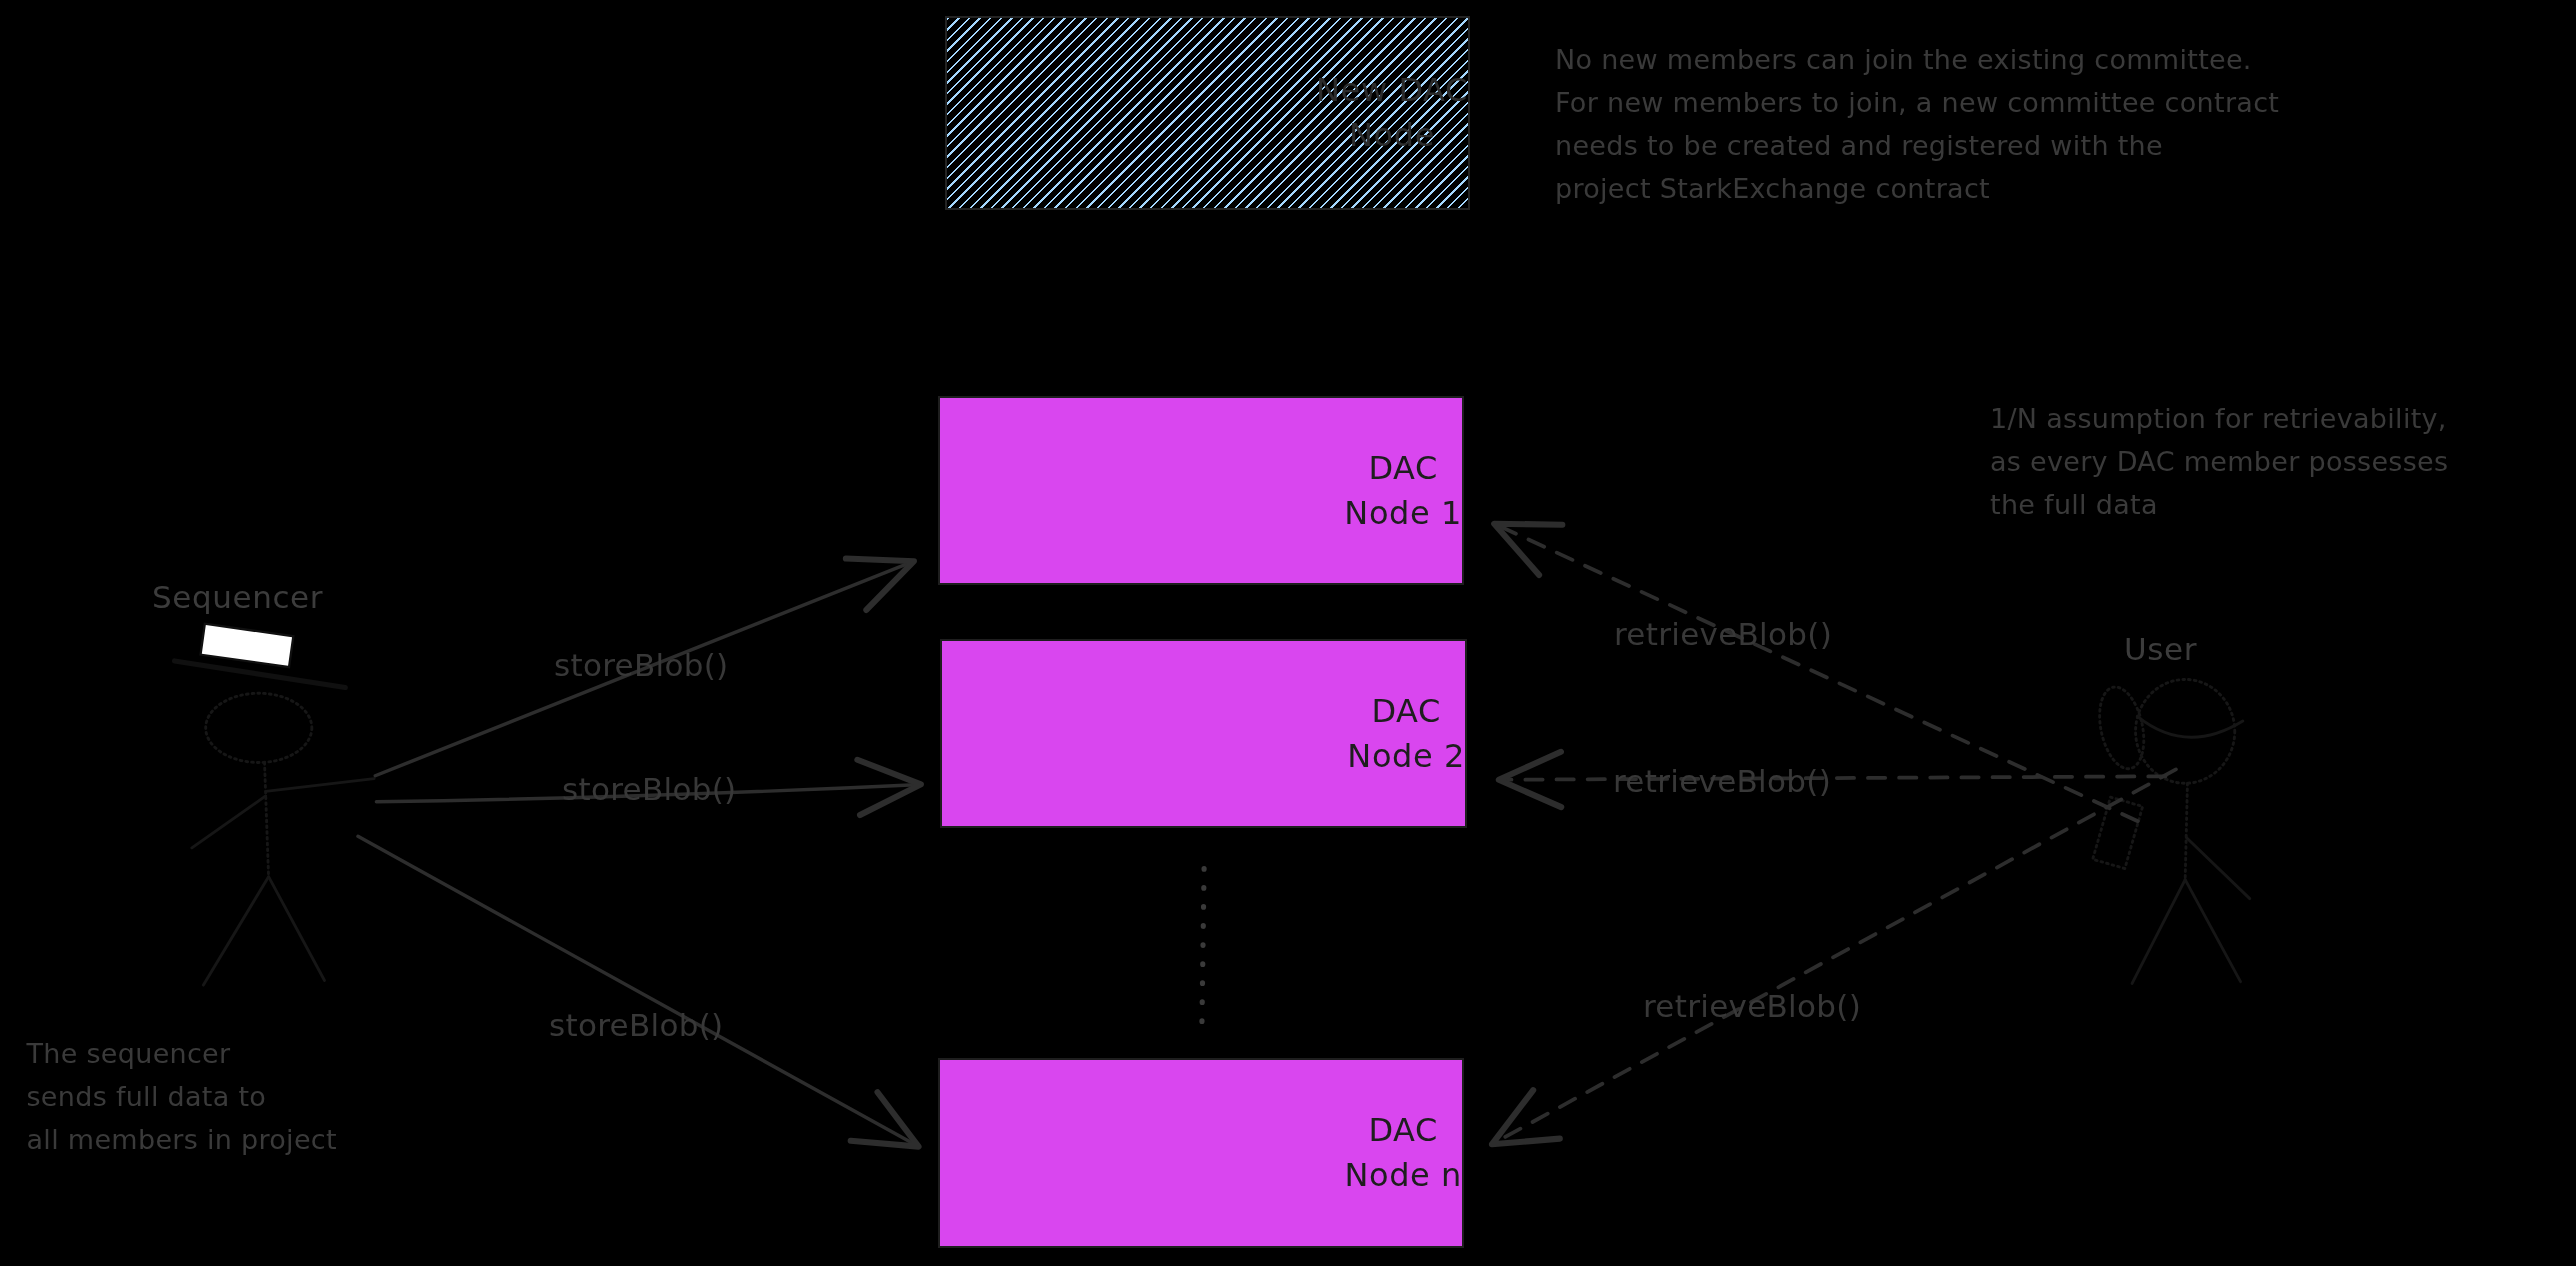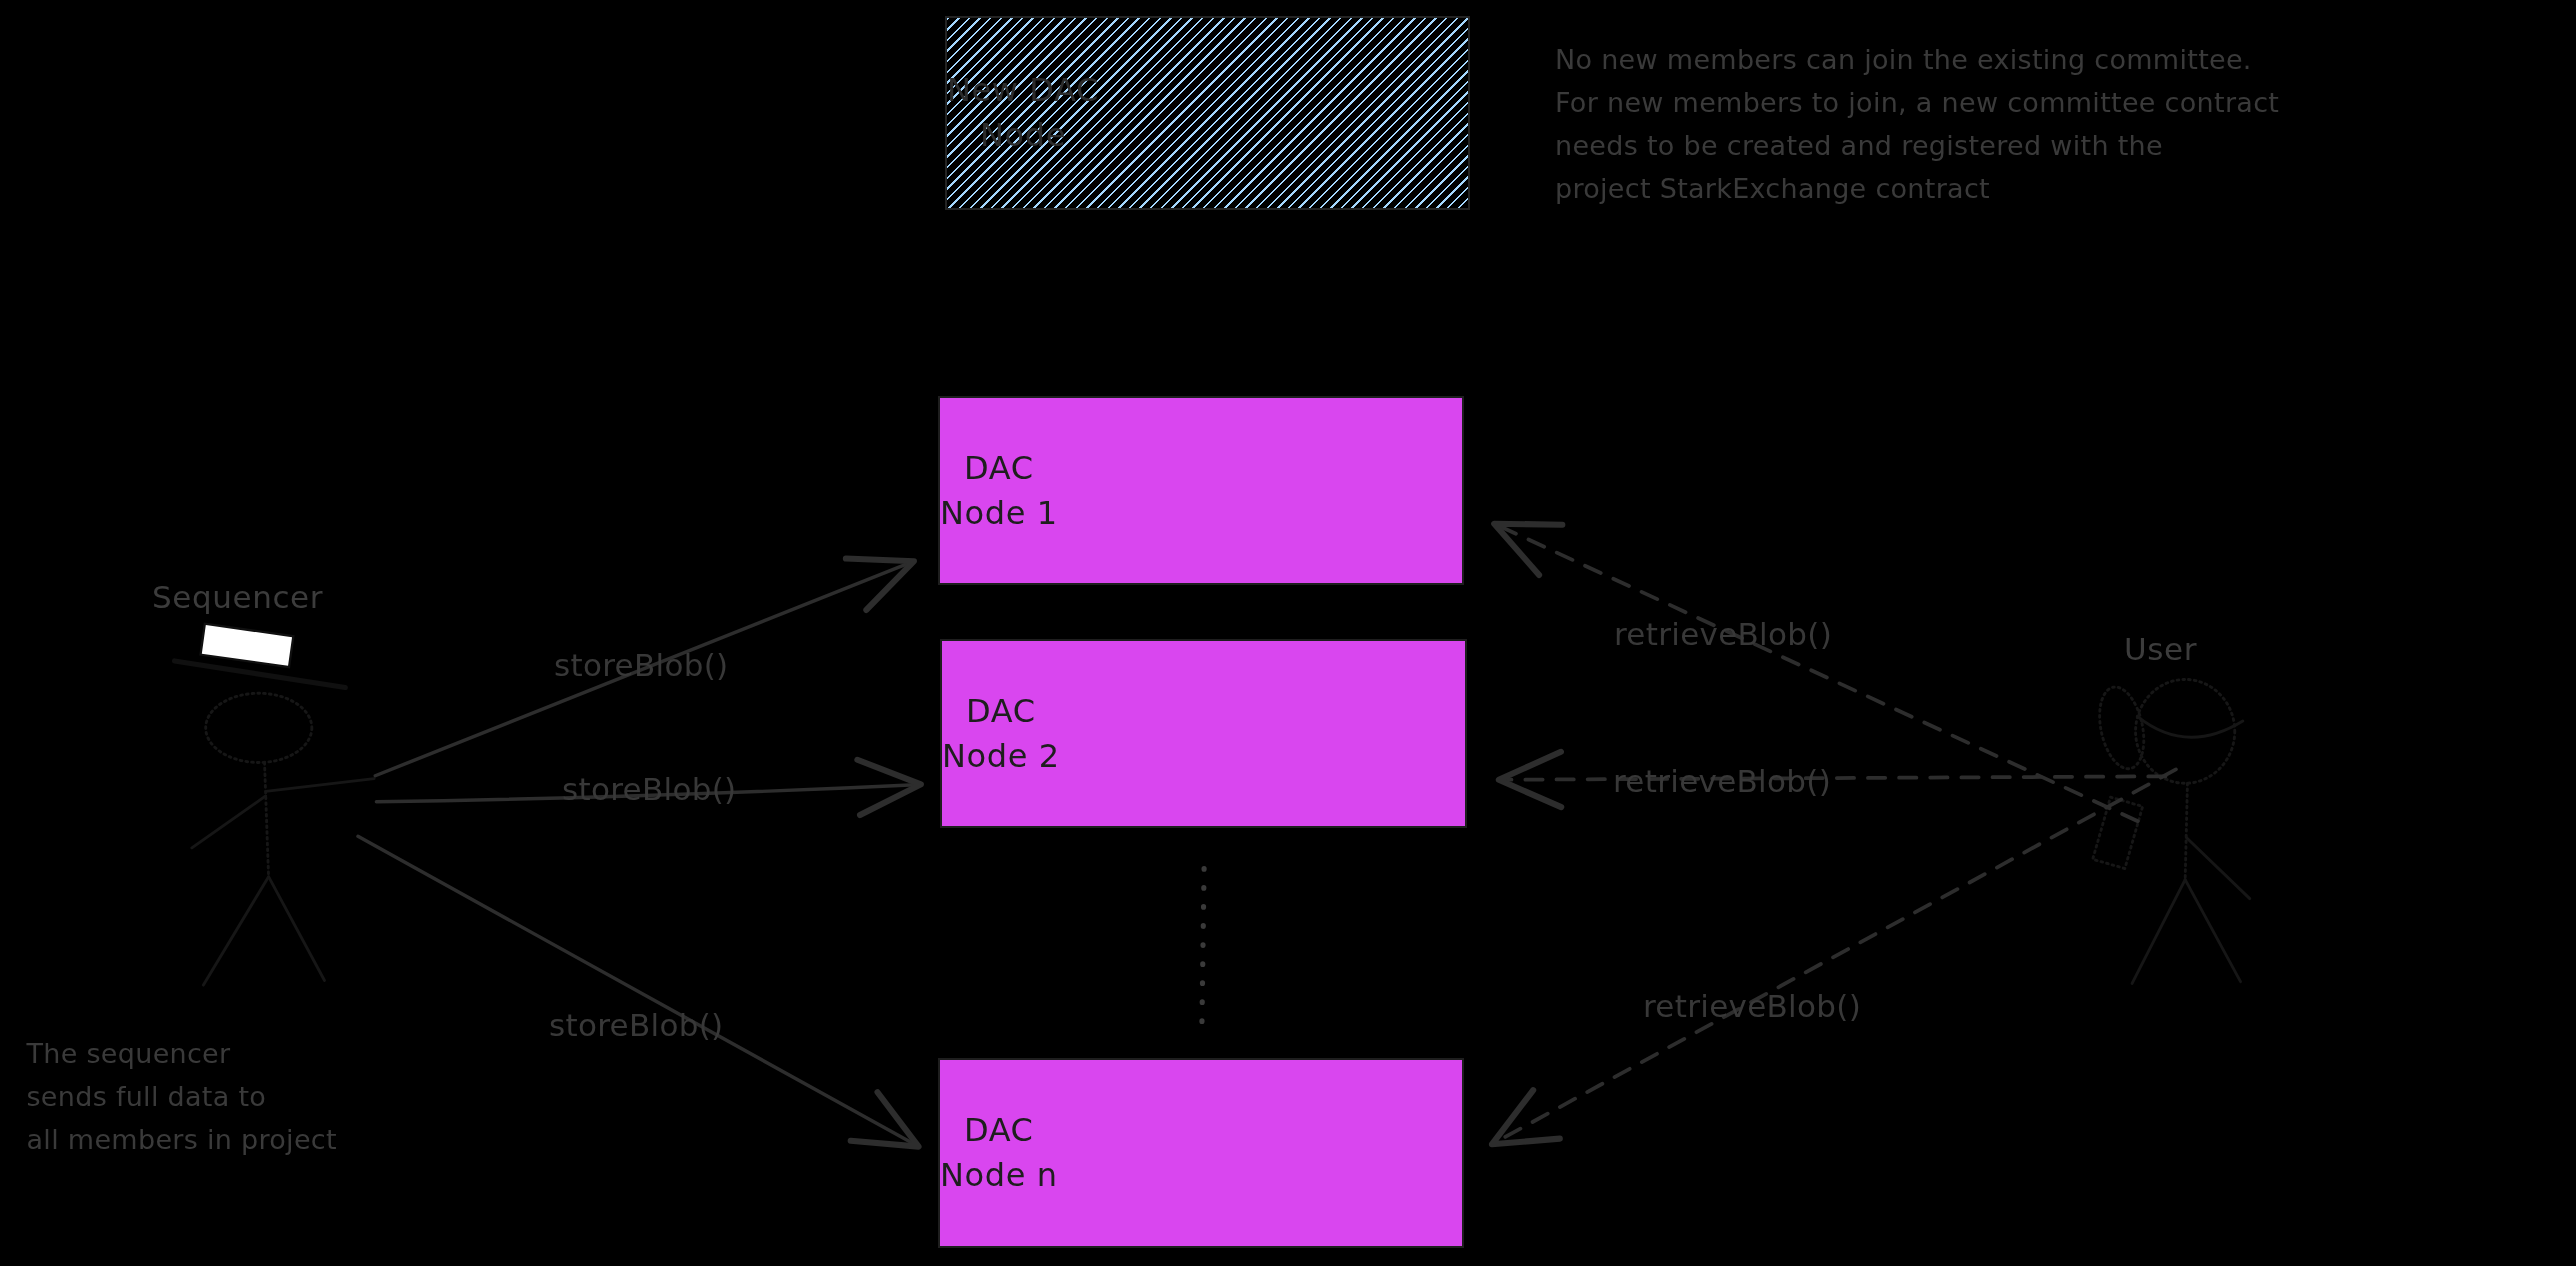--- a/index.html
+++ b/index.html
@@ -21,21 +21,21 @@
     position: absolute;
     left: 0; top: 0;
     width: 2576px;
     height: 1266px;
   }
   .box {
     position: absolute;
     box-sizing: border-box;
     display: flex;
     align-items: center;
-    justify-content: flex-start;
+    justify-content: flex-end;
     text-align: center;
     white-space: pre-line;
     font-size: 32px;
     line-height: 45px;
     letter-spacing: 0.6px;
   }
   .box.solid {
     background: #d946ef;
     border: 2.9px solid #1e1e1e;
     color: #1e1e1e;
@@ -141,18 +141,21 @@
   <div class="call-label" style="left:549px; top:1007px;">storeBlob()</div>
 
   <div class="call-label" style="left:1614px; top:616px;">retrieveBlob()</div>
   <div class="call-label" style="left:1613px; top:763px;">retrieveBlob()</div>
   <div class="call-label" style="left:1643px; top:988px;">retrieveBlob()</div>
 
   <div class="note" style="left:1555px; top:38px;">No new members can join the existing committee.
 For new members to join, a new committee contract
 needs to be created and registered with the
 project StarkExchange contract</div>
+  <div class="note" style="left:1990px; top:397px; line-height:43px;">1/N assumption for retrievability,
+as every DAC member possesses
+the full data</div>
   <div class="note" style="left:26.5px; top:1032px; line-height:43px;">The sequencer
 sends full data to
 all members in project</div>
 
 </div>
 
 
 </body></html>

